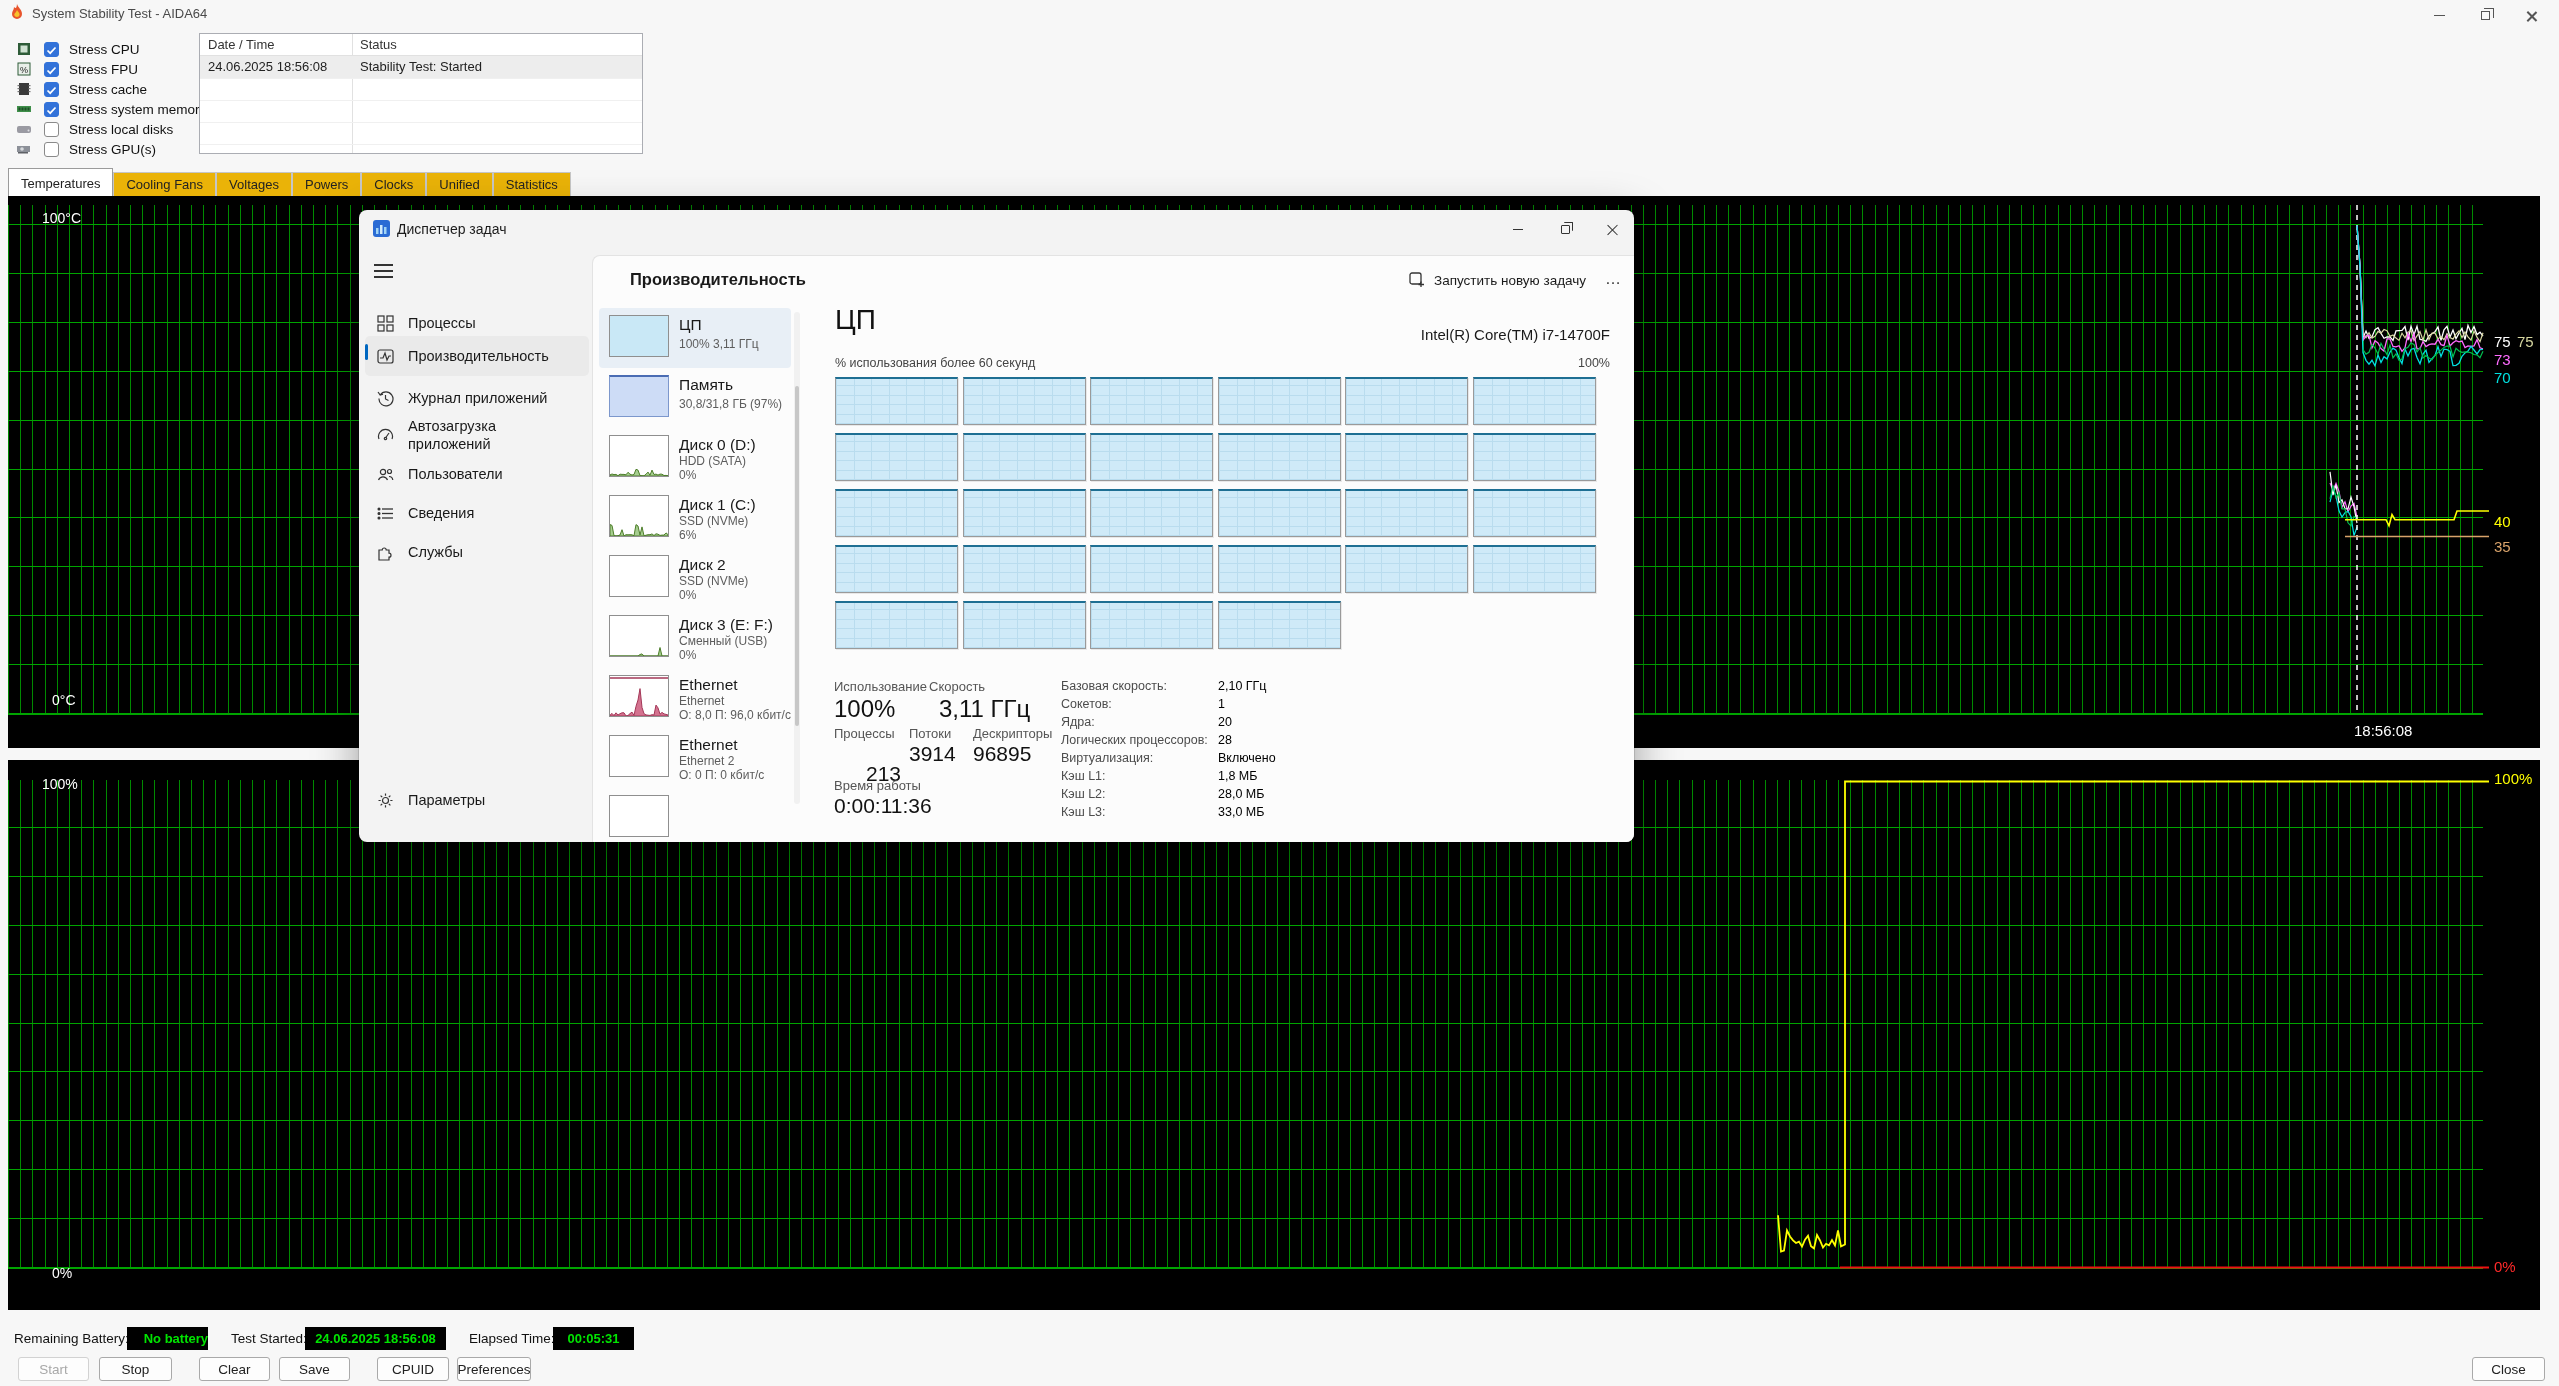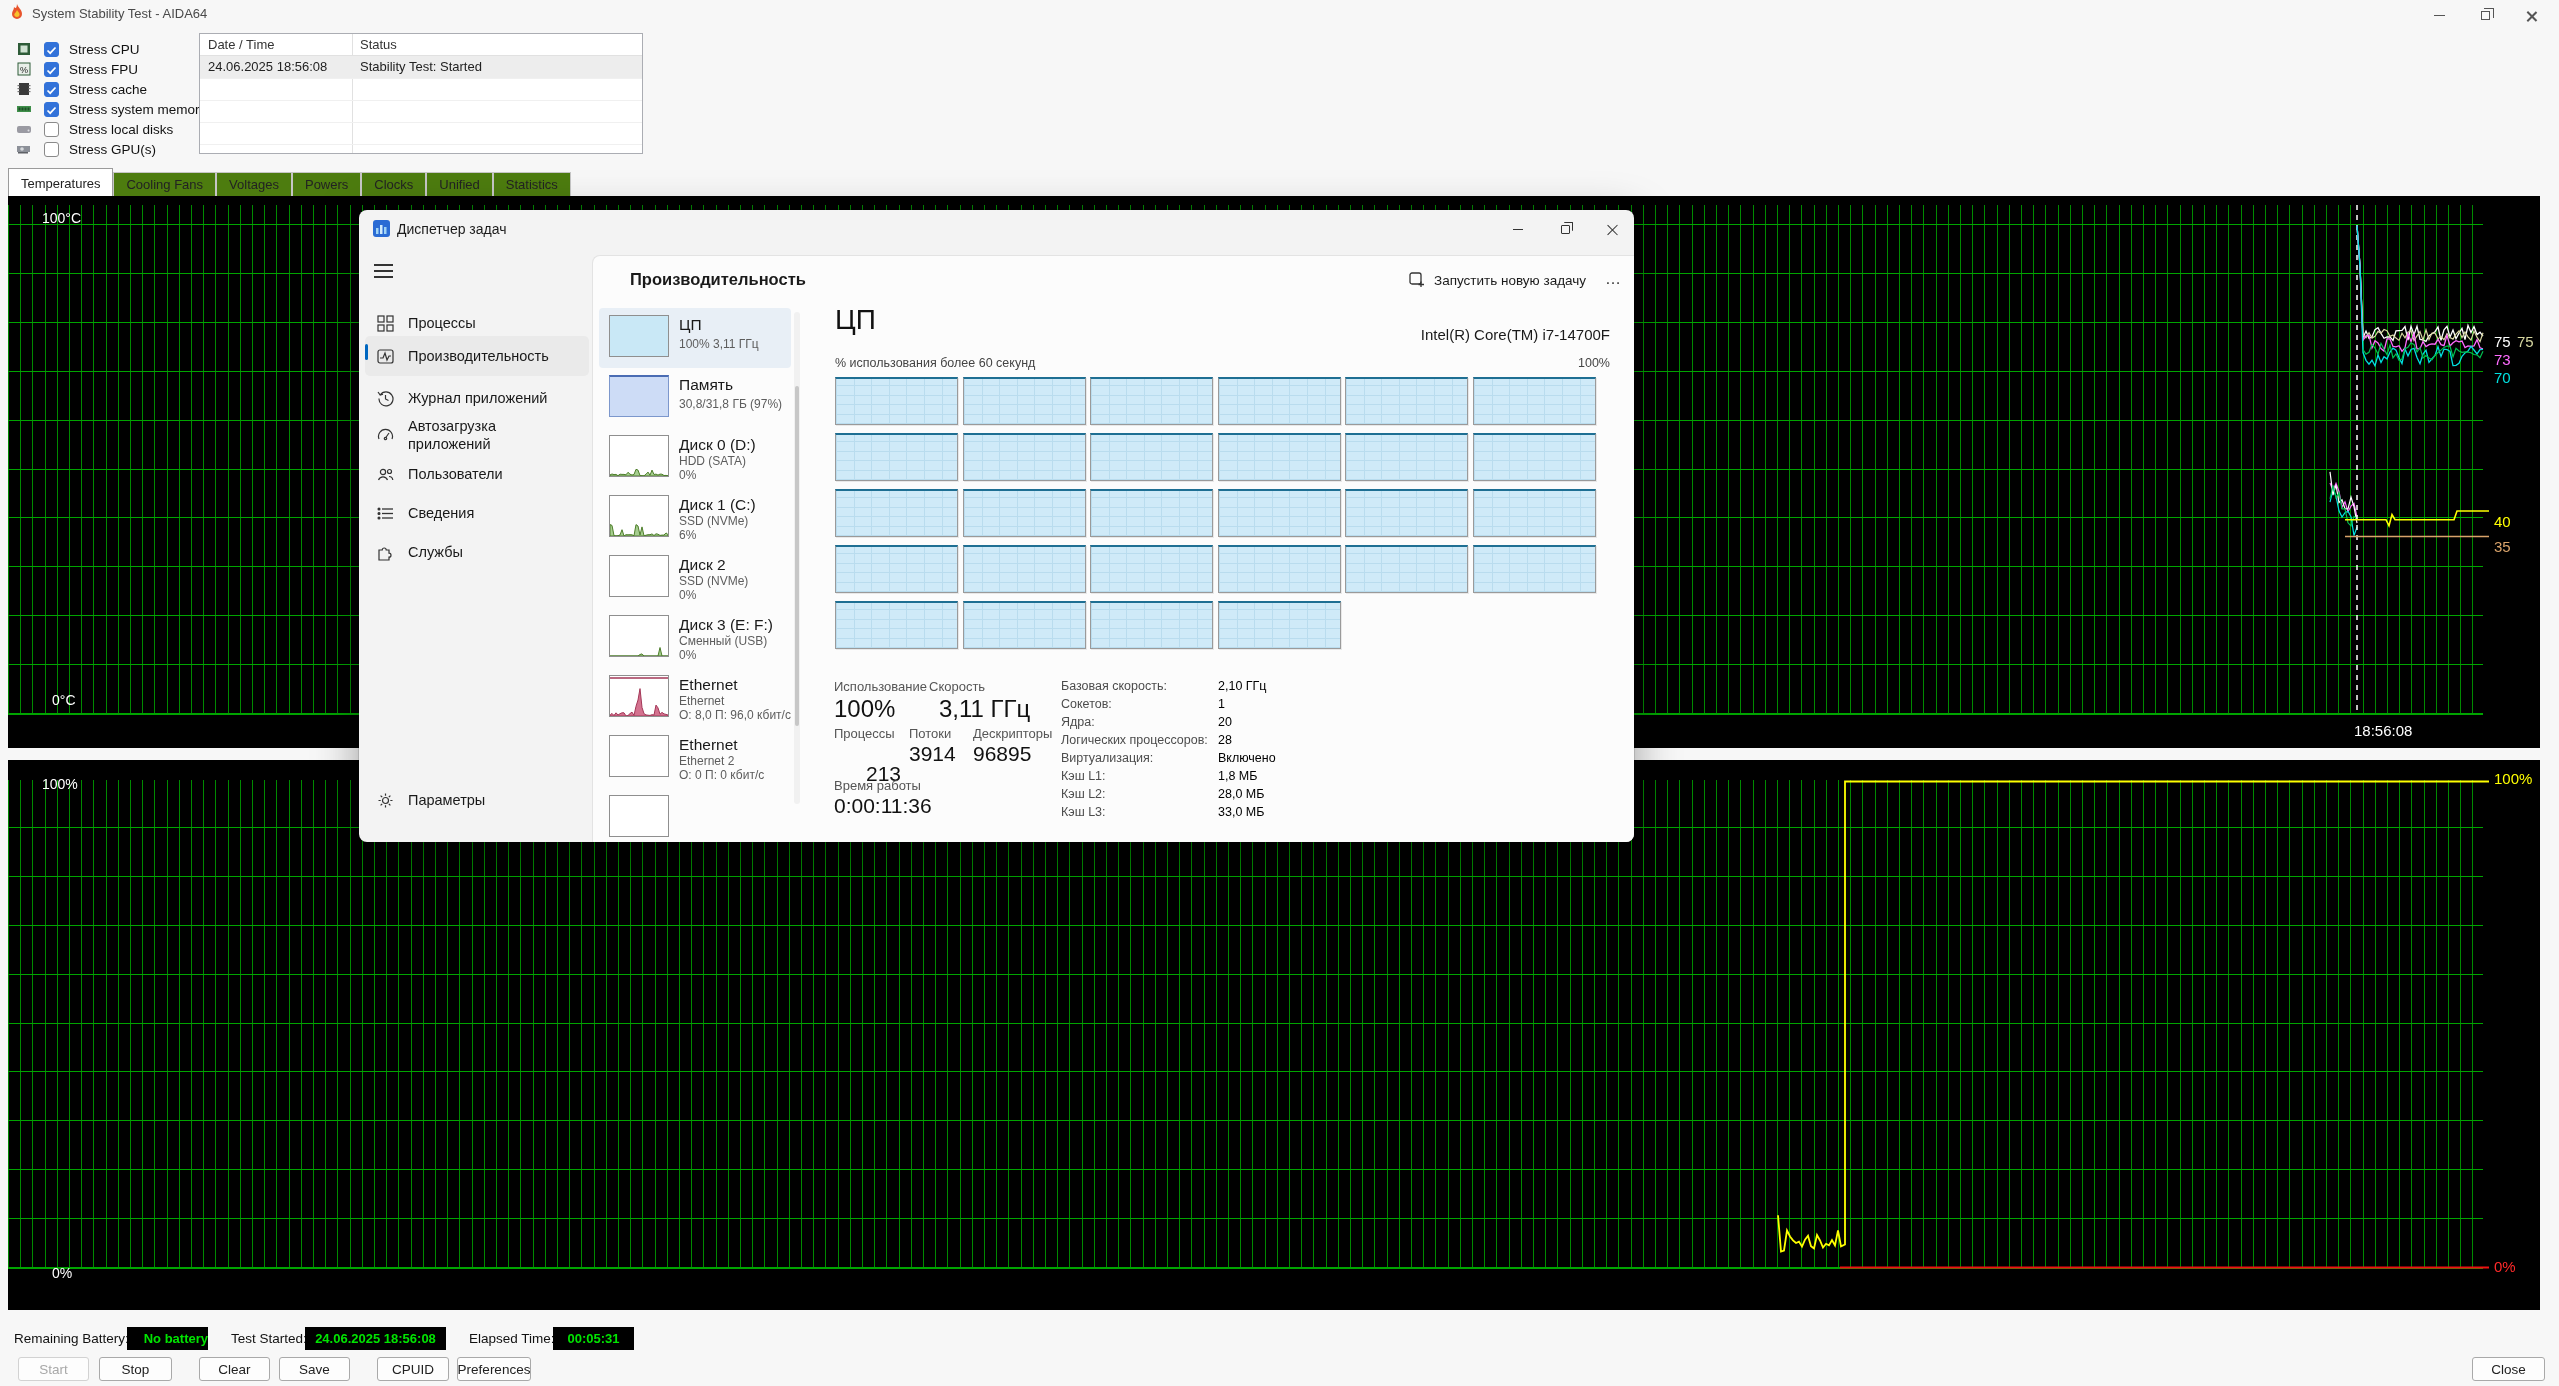--- a/index.html
+++ b/index.html
@@ -24,21 +24,21 @@
   .cblabel{font-size:13.5px;color:#111;margin-left:4px;}
 
   .logtable{left:199px;top:33px;width:444px;height:121px;background:#fff;border:1px solid #abadb3;}
   .logcol-div{position:absolute;left:152px;top:0;bottom:0;width:1px;background:#e1e1e1;}
   .loghdr{position:absolute;top:0;left:0;right:0;height:22px;border-bottom:1px solid #e1e1e1;font-size:13px;color:#333;}
   .logrow{position:absolute;left:0;right:0;height:22px;font-size:13px;color:#222;}
   .logcell1{position:absolute;left:8px;top:3px;}
   .logcell2{position:absolute;left:160px;top:3px;}
 
   .tabs{left:8px;top:168px;height:28px;display:flex;align-items:flex-end;}
-  .tab{font-size:13px;color:#222;background:#4d7c0f;border:1px solid #c6c6c6;border-bottom:none;padding:4px 12px 5px;height:24px;}
+  .tab{font-size:13px;color:#222;background:#eab308;border:1px solid #c6c6c6;border-bottom:none;padding:4px 12px 5px;height:24px;}
   .tab.active{background:#fff;border-color:#9b9b9b;height:28px;padding-top:7px;font-size:13px;position:relative;z-index:2;}
 
   .graph{background:#000;overflow:hidden;}
   .ggrid{position:absolute;background-color:#000;
     background-image:
       repeating-linear-gradient(0deg,#00a400 0 1px,transparent 1px 48.9px),
       repeating-linear-gradient(90deg,#008a00 0 1px,transparent 1px 12.2px);
     border-bottom:1px solid #00a400;}
   .glabel{position:absolute;font-size:14px;color:#fff;}
   .serlabel{position:absolute;font-size:15px;}

